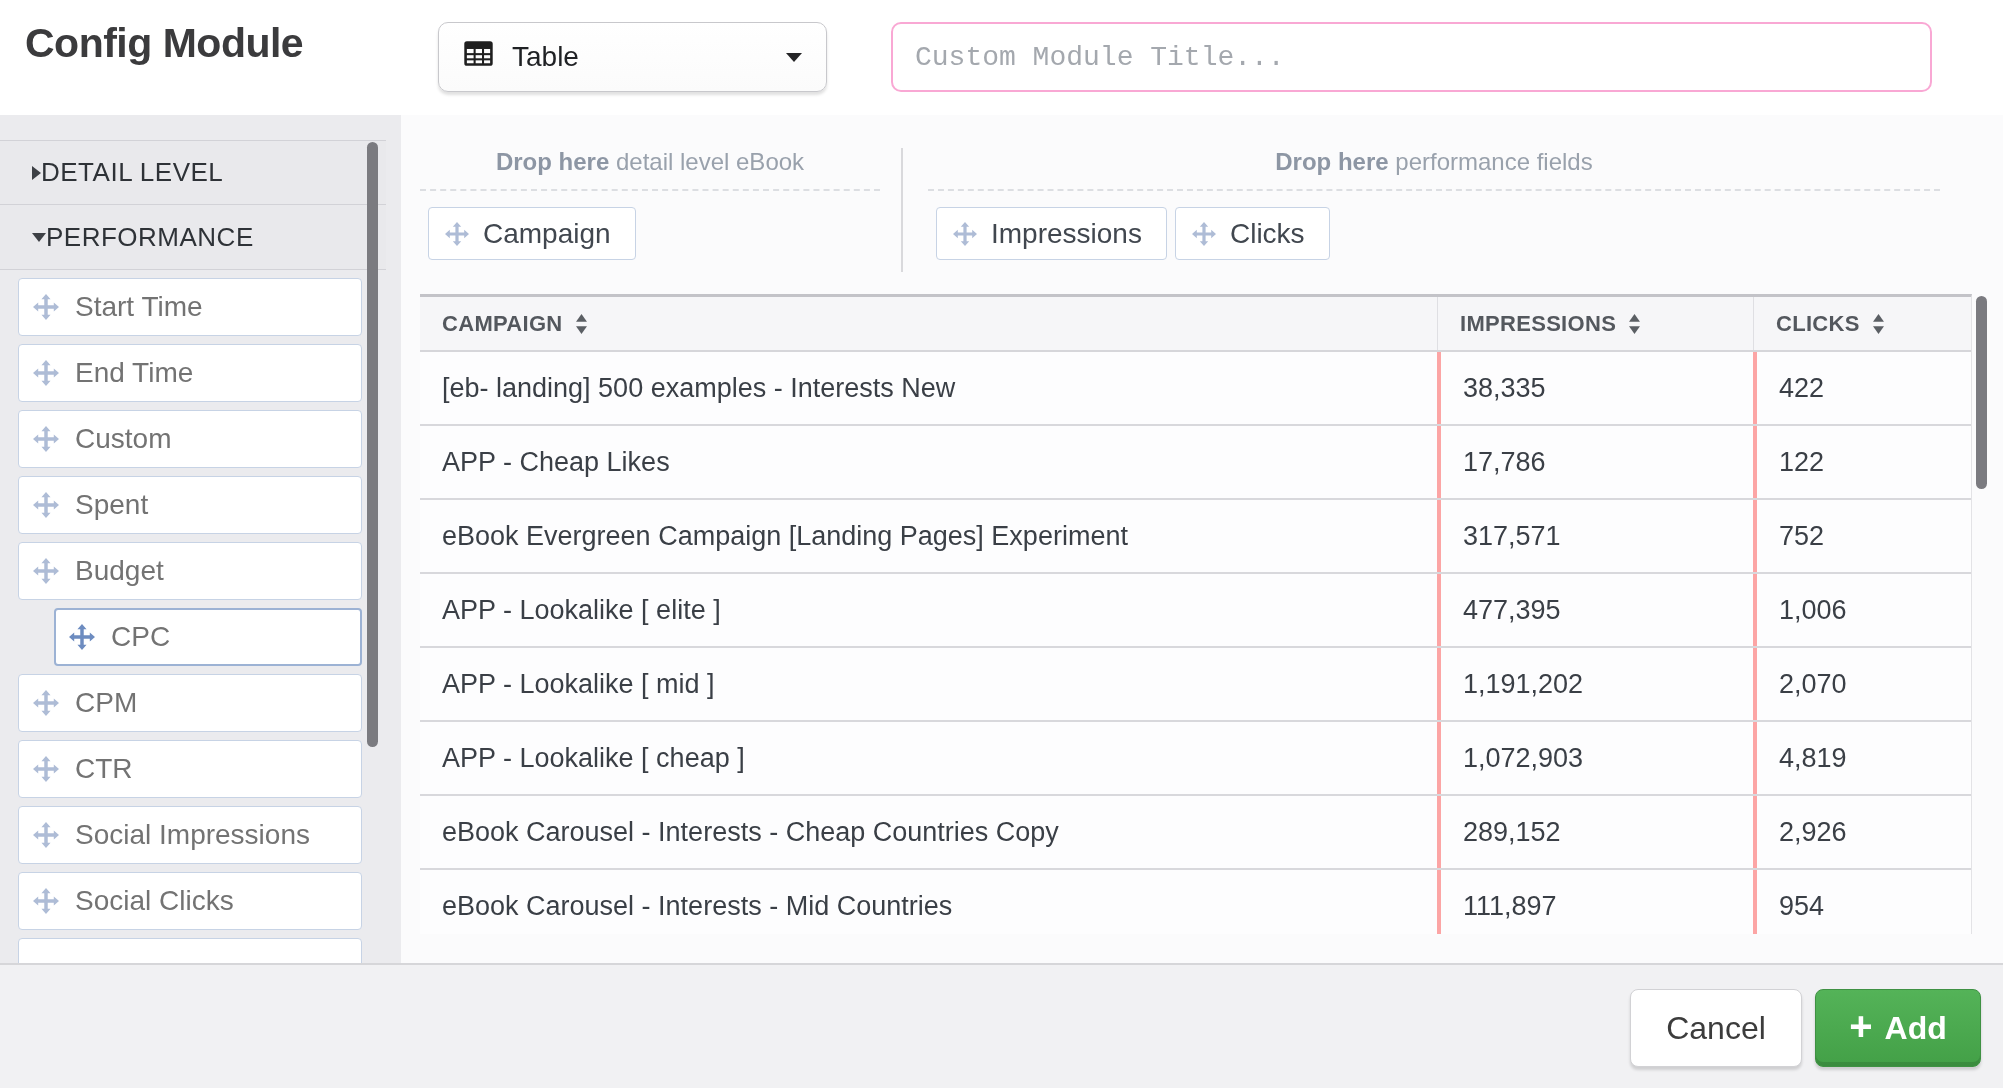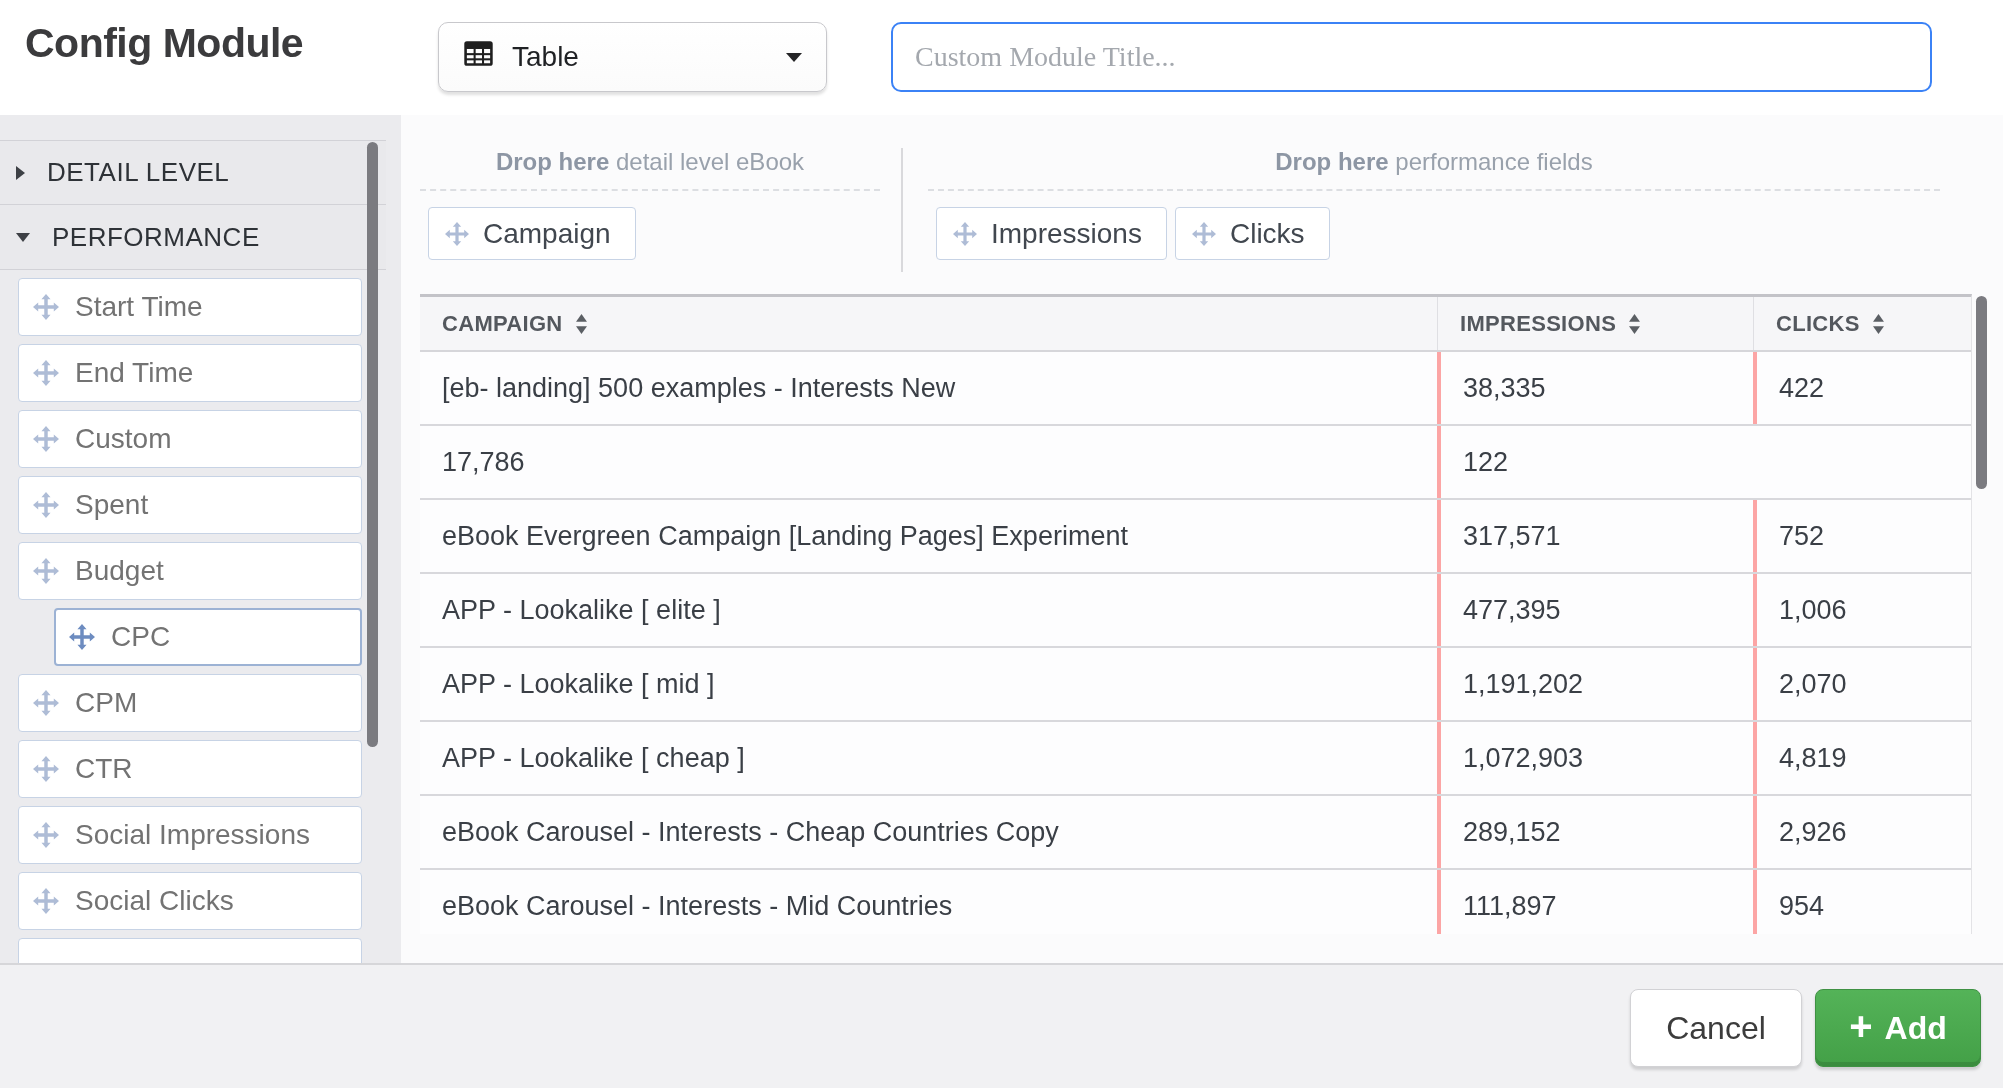--- a/index.html
+++ b/index.html
@@ -17,32 +17,32 @@
     position:absolute;left:438px;top:22px;width:389px;height:70px;
     display:flex;align-items:center;gap:18px;padding:0 24px;
     background:linear-gradient(#ffffff,#fbfbfb);
     border:1px solid #c8c8cc;border-radius:10px;
     box-shadow:0 3px 3px rgba(0,0,0,.12);
     font-family:inherit;font-size:28px;color:#1f2124;cursor:pointer;
   }
   .caret-down{margin-left:auto;width:0;height:0;border-left:8px solid transparent;border-right:8px solid transparent;border-top:9px solid #242426;}
   .title-input{
     position:absolute;left:891px;top:22px;width:1041px;height:70px;
-    border:2px solid #3b82f6;border-radius:10px;padding:0 22px;
-    font-family:Liberation Serif, serif;font-size:28px;color:#222;background:#fff;outline:none;
+    border:2px solid #f9a8d4;border-radius:10px;padding:0 22px;
+    font-family:Liberation Mono, monospace;font-size:28px;color:#222;background:#fff;outline:none;
   }
   .title-input::placeholder{color:#a4a8ae;}
 
   
   .sidebar{position:absolute;left:0;top:115px;width:401px;height:848px;background:#ebebee;overflow:hidden;}
   .main{position:absolute;left:401px;top:115px;width:1602px;height:848px;background:#fbfbfc;overflow:hidden;}
 
   
   .sections{position:absolute;left:0;top:25px;width:386px;}
-  .section{height:65px;display:flex;align-items:center;gap:22px;padding-left:16px;background:#e9e9ec;border-bottom:1px solid #d2d2d7;cursor:pointer;}
+  .section{height:65px;display:flex;align-items:center;padding-left:32px;background:#e9e9ec;border-bottom:1px solid #d2d2d7;cursor:pointer;}
   .section:first-child{border-top:1px solid #d2d2d7;}
   .section-label{font-size:26px;color:#2e3237;letter-spacing:.5px;}
   .tri-right{width:0;height:0;border-top:7px solid transparent;border-bottom:7px solid transparent;border-left:9px solid #3d4045;}
   .tri-down{width:0;height:0;border-left:7px solid transparent;border-right:7px solid transparent;border-top:9px solid #3d4045;}
 
   
   .field-list{position:absolute;left:18px;top:163px;width:344px;}
   .field-card{
     display:flex;align-items:center;gap:16px;height:58px;margin-bottom:8px;padding-left:14px;
     background:#fff;border:1px solid var(--chip-border,#c7d3e5);border-radius:4px;
@@ -288,20 +288,21 @@
           </span>
         </div>
       </div>
       <div class="tbody">
         <div class="tr">
             <div class="td">[eb- landing] 500 examples - Interests New</div>
             <div class="td">38,335</div>
             <div class="td">422</div>
           </div>
           <div class="tr">
+            <div class="td">APP - Cheap Likes</div>
             <div class="td">17,786</div>
             <div class="td">122</div>
           </div>
           <div class="tr">
             <div class="td">eBook Evergreen Campaign [Landing Pages] Experiment</div>
             <div class="td">317,571</div>
             <div class="td">752</div>
           </div>
           <div class="tr">
             <div class="td">APP - Lookalike [ elite ]</div>

